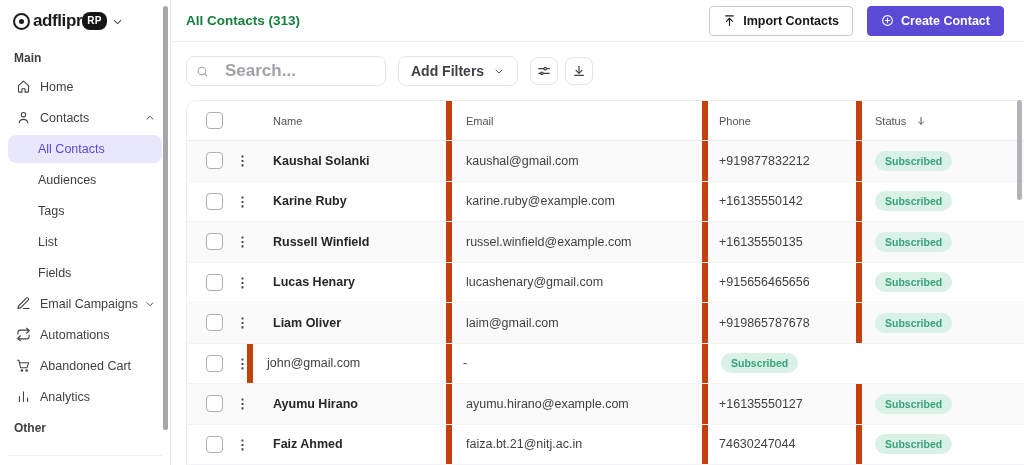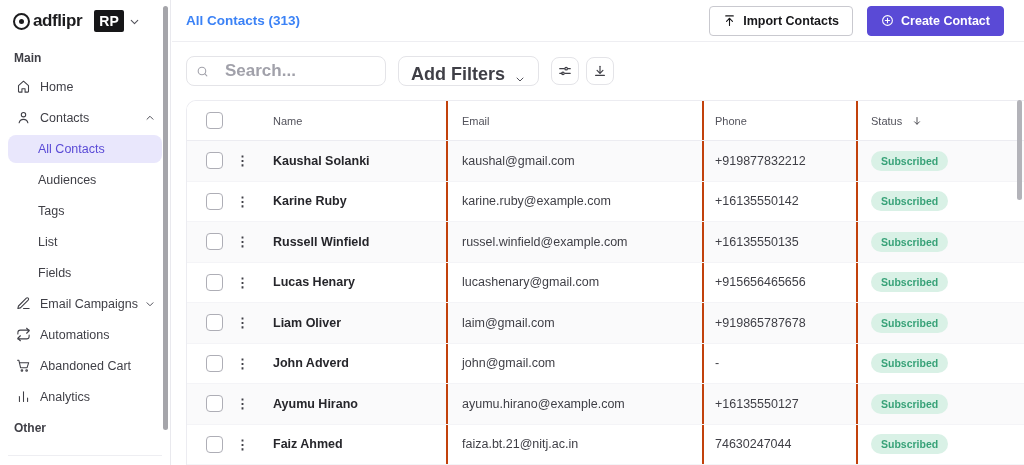--- a/index.html
+++ b/index.html
@@ -8,22 +8,22 @@
 
   
   .sidebar { position:absolute; left:0; top:0; width:171px; height:465px;
     background:#fff; border-right:1px solid #e9e9ee; }
   .logo-row { height:42px; display:flex; align-items:center; padding-left:13px; }
   .logo-mark { width:17px; height:17px; border:2.4px solid #1c1c1e; border-radius:50%;
     position:relative; flex:0 0 auto; }
   .logo-mark::after { content:""; position:absolute; width:5px; height:5px; background:#1c1c1e;
     border-radius:50%; left:4px; top:4px; }
   .logo-text { font-size:17px; font-weight:800; letter-spacing:-0.4px; color:#1c1c1e; margin-left:3px; }
-  .ws-badge { margin-left:12px; background:#161618; color:#fff; font-size:14px; font-weight:700;
-    border-radius:2px; padding:4px 5px; line-height:1; letter-spacing:.3px; }
+  .ws-badge { background:#161618; color:#fff; font-size:10px; font-weight:700;
+    border-radius:8px; padding:4px 5px; line-height:1; letter-spacing:.3px; }
   .ws-chevron { margin-left:4px; display:flex; color:#52525b; }
   .section-label { font-size:12px; font-weight:600; color:#3f3f46; padding:0 0 0 14px; margin-top:9px; height:14px; }
   .nav { display:flex; flex-direction:column; margin-top:6px; }
   .nav-item { height:31px; display:flex; align-items:center; padding:0 14px 0 16px;
     font-size:12.5px; color:#3f3f46; cursor:pointer; position:relative; }
   .nav-item .icn { width:15px; height:15px; display:flex; color:#3f3f46; flex:0 0 auto; }
   .nav-item .icn svg { width:15px; height:15px; }
   .nav-item .lbl { margin-left:9px; white-space:nowrap; }
   .nav-item .chev { margin-left:auto; display:flex; color:#52525b; }
   .nav-item .chev svg { width:12px; height:12px; }
@@ -32,57 +32,57 @@
     padding-left:30px; border-radius:8px; font-size:12.5px; color:#3f3f46; cursor:pointer; }
   .nav-sub.active .pill { background:var(--accent-soft); color:var(--accent); }
   .side-scrollbar { position:absolute; right:2px; top:6px; width:5px; height:424px;
     background:#a5a5aa; border-radius:3px; }
   .side-divider { position:absolute; left:8px; right:8px; top:455px; height:1px; background:#eeeef2; }
 
   
   .main { position:absolute; left:172px; top:0; right:0; height:465px; background:#fff; }
   .topbar { height:42px; border-bottom:1px solid #eeeef2; display:flex; align-items:center;
     padding:0 20px 0 14px; }
-  .page-title { font-size:13.5px; font-weight:700; color:#3b82f6; }
+  .page-title { font-size:13.5px; font-weight:700; color:#15803d; }
   .topbar-actions { margin-left:auto; display:flex; gap:14px; }
   .btn { height:30px; display:flex; align-items:center; border-radius:4px; font-size:12.5px;
     font-weight:600; cursor:pointer; }
   .btn-outline { background:#fff; border:1px solid #c9c9cf; color:#18181b; padding:0 13px; }
   .btn-primary { background:var(--accent); border:1px solid var(--accent); color:#fff; padding:0 13px; }
   .btn .b-icn { display:flex; margin-right:7px; }
   .btn .b-icn svg { width:13px; height:13px; }
 
   .toolbar { display:flex; align-items:center; margin:14px 0 0 14px; gap:12px; }
   .search-box { width:200px; height:30px; border:1px solid #e4e4e8; border-radius:8px;
     display:flex; align-items:center; padding:0 9px; background:#fff; }
   .search-box .s-icn { display:flex; color:#a1a1aa; }
   .search-box .s-icn svg { width:13px; height:13px; }
   .search-box input { border:none; outline:none; font-size:17px; margin-left:16px; width:150px;
     font-family:"Liberation Sans", sans-serif; color:#3f3f46; background:transparent;font-weight:bold; }
   .search-box input::placeholder { color:#a1a1aa; }
   .chip-btn { height:30px; border:1px solid #e4e4e8; border-radius:8px; background:#fff;
-    display:flex; align-items:flex-end; padding:0 12px; font-size:18px; font-weight:600;
+    display:flex; align-items:center; padding:0 12px; font-size:14px; font-weight:600;
     color:#3f3f46; cursor:pointer; }
   .chip-btn .chev { display:flex; margin-left:9px; color:#52525b; }
   .chip-btn .chev svg { width:12px; height:12px; }
   .icon-btn { width:28px; height:28px; border:1px solid #e4e4e8; border-radius:8px; background:#fff;
     display:flex; align-items:center; justify-content:center; color:#3f3f46; cursor:pointer; }
   .icon-btn svg { width:14px; height:14px; }
   .icon-btn + .icon-btn { margin-left:-5px; }
 
   
   .table-wrap { margin:14px 0 0 14px; width:972px; border:1px solid #ececf1;
     border-bottom:none; border-radius:10px 10px 0 0; overflow:hidden; background:#fff; }
   .t-row { display:grid; grid-template-columns:60px 199px 256px 154px 147px; align-items:center; }
   .t-head { height:40px; border-bottom:1px solid #ececf1; background:#fff; }
   .t-head .hcell { font-size:11px; color:#52525b; }
   .cell { height:100%; display:flex; align-items:center; }
   .c1 { padding-left:19px; }
   .c2 { padding-left:26px; }
-  .c3, .c4, .c5 { border-left:2px solid #c2410c; }
+  .c3, .c4, .c5 { border-left:6px solid #c2410c; }
   .c3 { padding-left:14px; }
   .c4 { padding-left:11px; }
   .c5 { padding-left:13px; }
   .data-row { height:40.5px; border-bottom:1px solid #f4f4f7; font-size:12.5px; color:#3f3f46; }
   .data-row.striped { background:#fafafb; }
   .checkbox { width:17px; height:17px; border:1.5px solid #aeaeb6; border-radius:4px;
     background:#fff; cursor:pointer; flex:0 0 auto; }
   .kebab { margin-left:13px; color:#3f3f46; font-size:13px; line-height:1; cursor:pointer;
     letter-spacing:0; font-weight:700; }
   .name-text { font-weight:700; color:#26262b; }
@@ -352,21 +352,20 @@
     <div class="cell c4">+919865787678</div>
     <div class="cell c5">
       <span class="badge">Subscribed</span>
     </div>
   </div>
         <div class="t-row data-row">
     <div class="cell c1">
       <span class="checkbox"></span>
       <span class="kebab">⋮</span>
     </div>
-    <div class="cell c2 name-text">John Adverd</div>
     <div class="cell c3">john@gmail.com</div>
     <div class="cell c4">-</div>
     <div class="cell c5">
       <span class="badge">Subscribed</span>
     </div>
   </div>
         <div class="t-row data-row striped">
     <div class="cell c1">
       <span class="checkbox"></span>
       <span class="kebab">⋮</span>

